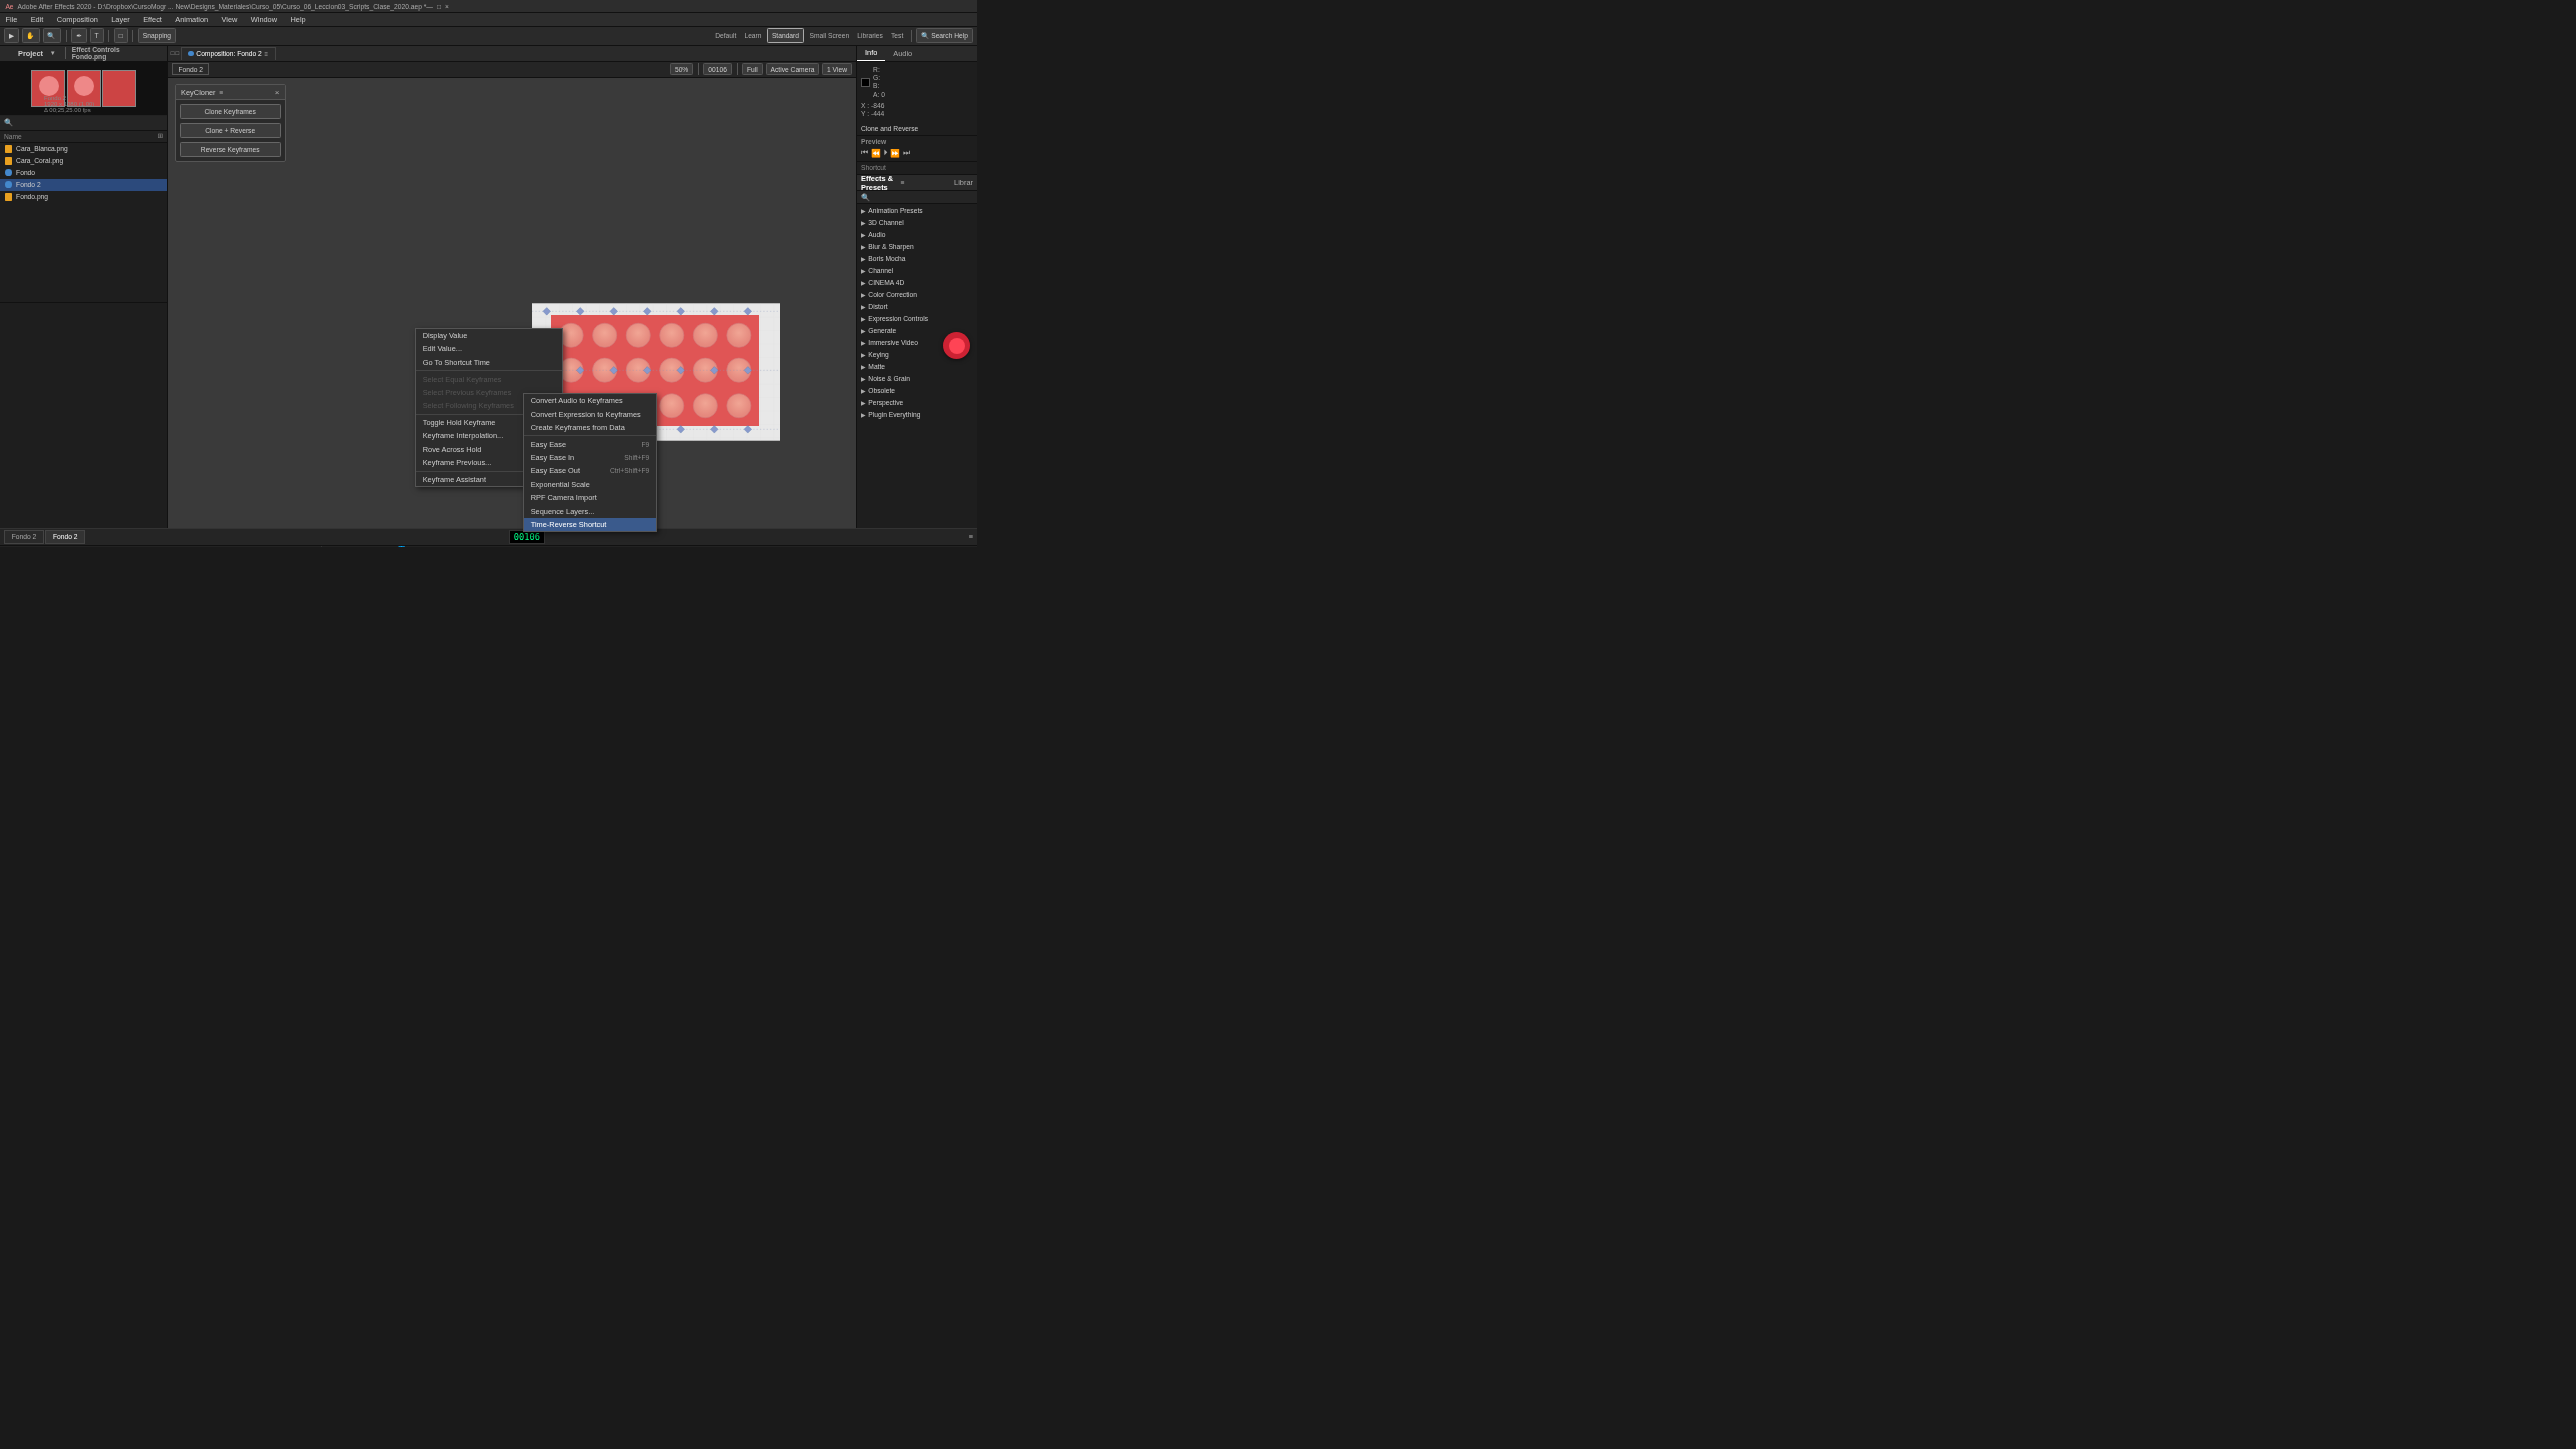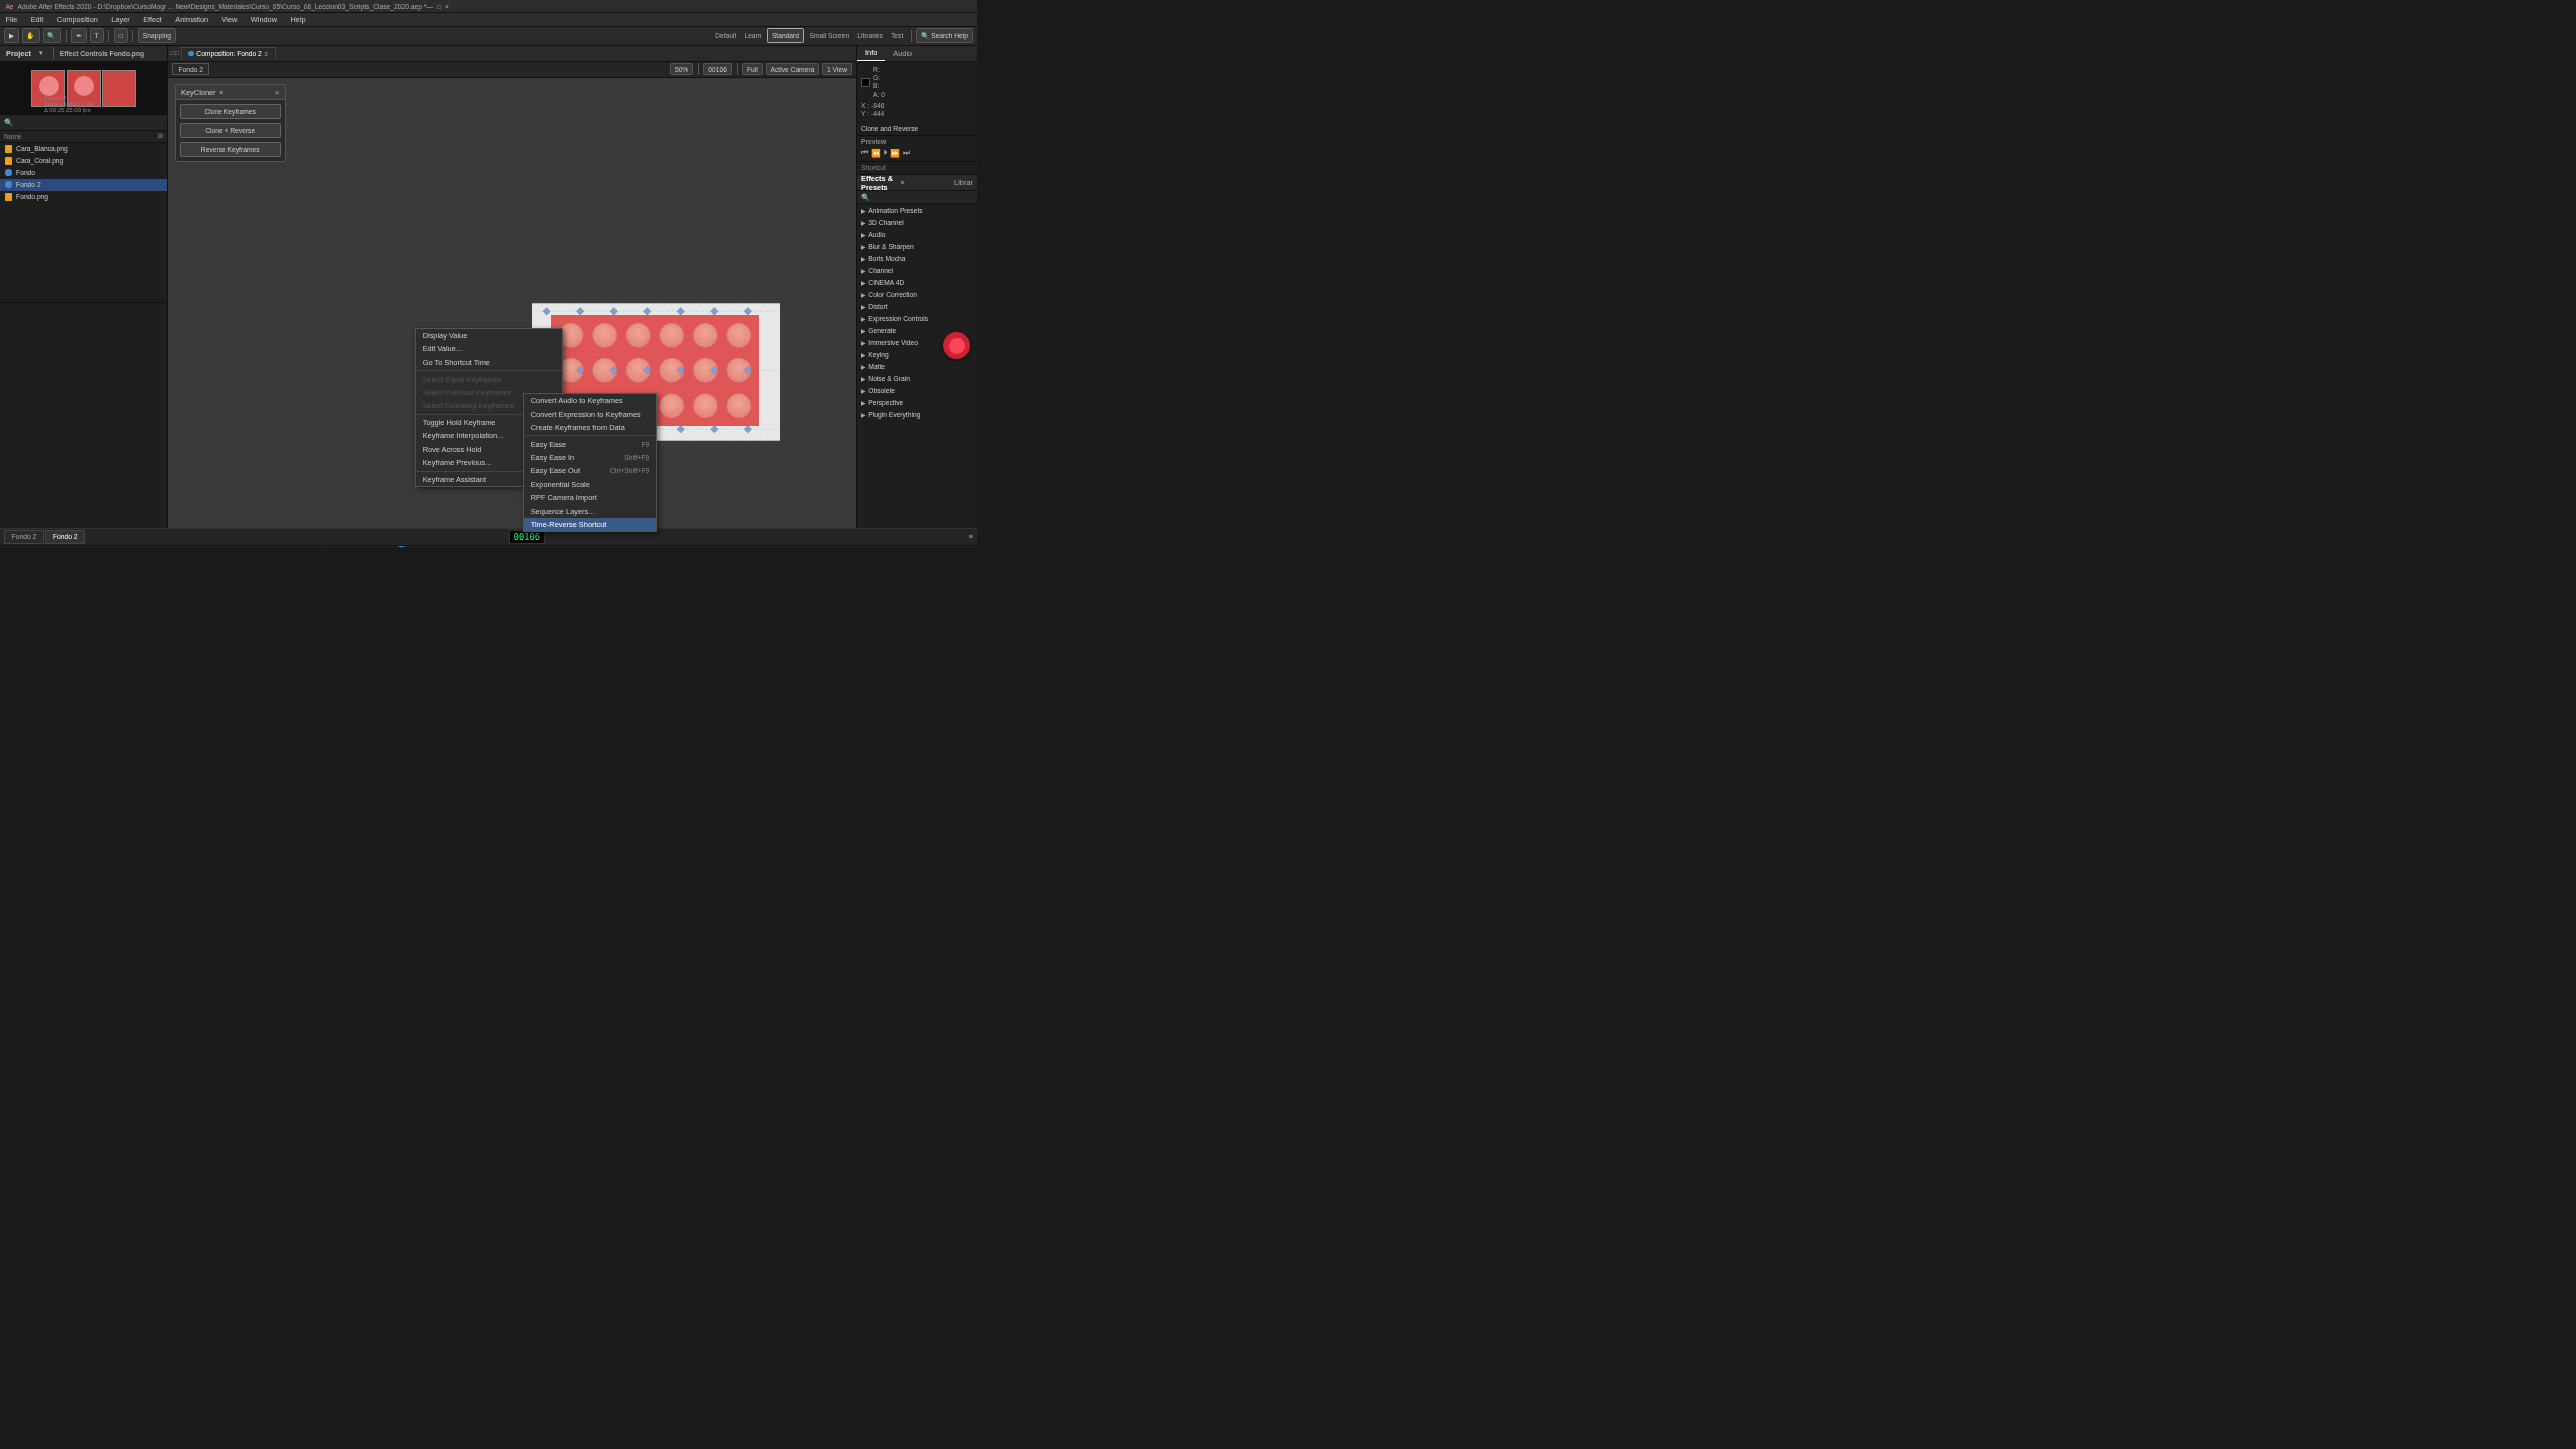--- a/index.html
+++ b/index.html
@@ -79,21 +79,21 @@
       background: #1e1e1e;
       border-right: 0.7px solid #111;
       display: flex;
       flex-direction: column;
     }
     .panel-header {
       height: 16px;
       background: #2a2a2a;
       display: flex;
       align-items: center;
-      padding: 0 6px;
+      padding: 0 18px;
       font-size: 7.4px;
       font-weight: bold;
       border-bottom: 0.7px solid #111;
       gap: 4px;
     }
 
     
     .project-panel {
       height: 50%;
       display: flex;

